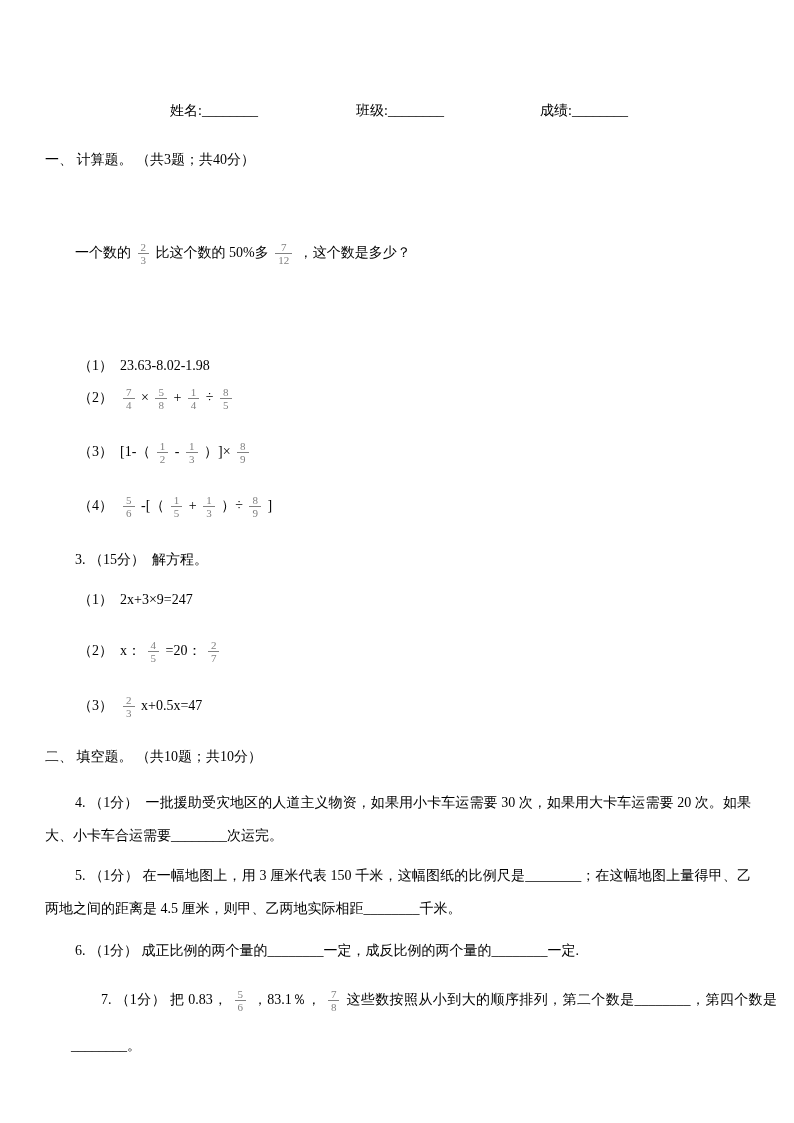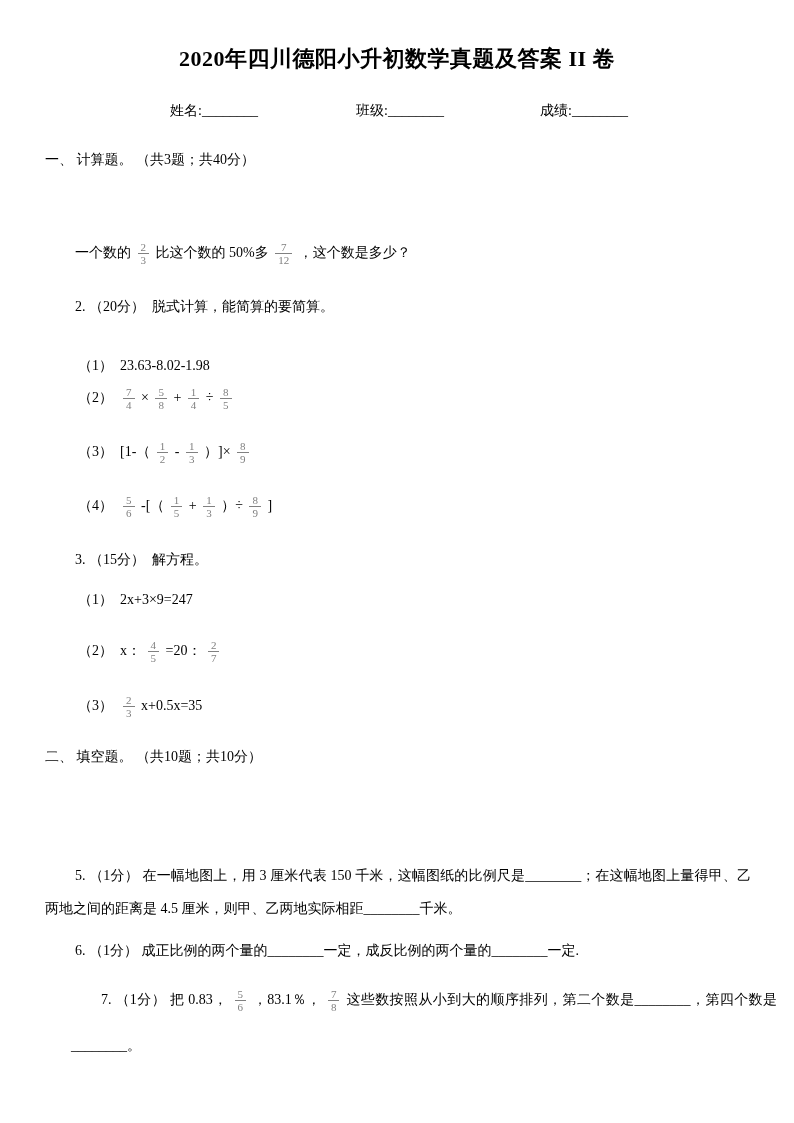--- a/index.html
+++ b/index.html
@@ -65,39 +65,38 @@
   .frac .den {
     display: block;
     padding: 0 3px;
   }
   .blank { white-space: pre; margin-top: 36px; }
 </style>
 </head>
 <body>
 
 <div class="doc">
-  <h1 class="title">2020年四川德阳小升初数学真题及答案 II 卷</h1>
 
   <div>
     <span class="hf" style="left:170px"><span>姓名:</span><span class="blank">________</span></span>
     <span class="hf" style="left:356px"><span>班级:</span><span class="blank">________</span></span>
     <span class="hf" style="left:540px"><span>成绩:</span><span class="blank">________</span></span>
   </div>
 
   <div class="line" style="top:151px;left:45px"><span>一、 计算题。 （共3题；共40分）</span></div>
   <div class="line expr" style="top:234px;left:75px"><span>一个数的 </span><span class="frac"><span class="num">2</span><span class="den">3</span></span><span> 比这个数的 50%多 </span><span class="frac"><span class="num">7</span><span class="den">12</span></span><span> ，这个数是多少？</span></div>
 
-  <div class="line" style="top:298px;left:75px"><span>2. （20分）  脱式计算，能简算的要简算。</span></div>
   <div class="line" style="top:357px;left:78px"><span>（1）  23.63-8.02-1.98</span></div>
   <div class="line expr" style="top:379px;left:78px"><span>（2）  </span><span class="frac"><span class="num">7</span><span class="den">4</span></span><span> × </span><span class="frac"><span class="num">5</span><span class="den">8</span></span><span> + </span><span class="frac"><span class="num">1</span><span class="den">4</span></span><span> ÷ </span><span class="frac"><span class="num">8</span><span class="den">5</span></span></div>
   <div class="line expr" style="top:433px;left:78px"><span>（3）  [1-（ </span><span class="frac"><span class="num">1</span><span class="den">2</span></span><span> - </span><span class="frac"><span class="num">1</span><span class="den">3</span></span><span> ）]× </span><span class="frac"><span class="num">8</span><span class="den">9</span></span></div>
   <div class="line expr" style="top:487px;left:78px"><span>（4）  </span><span class="frac"><span class="num">5</span><span class="den">6</span></span><span> -[（ </span><span class="frac"><span class="num">1</span><span class="den">5</span></span><span> + </span><span class="frac"><span class="num">1</span><span class="den">3</span></span><span> ）÷ </span><span class="frac"><span class="num">8</span><span class="den">9</span></span><span> ]</span></div>
 
   <div class="line" style="top:551px;left:75px"><span>3. （15分）  解方程。</span></div>
   <div class="line" style="top:591px;left:78px"><span>（1）  2x+3×9=247</span></div>
   <div class="line expr" style="top:632px;left:78px"><span>（2）  x： </span><span class="frac"><span class="num">4</span><span class="den">5</span></span><span> =20： </span><span class="frac"><span class="num">2</span><span class="den">7</span></span></div>
-  <div class="line expr" style="top:687px;left:78px"><span>（3）  </span><span class="frac"><span class="num">2</span><span class="den">3</span></span><span> x+0.5x=35</span></div>
+  <div class="line expr" style="top:687px;left:78px"><span>（3）  </span><span class="frac"><span class="num">2</span><span class="den">3</span></span><span> x+0.5x=47</span></div>
 
   <div class="line" style="top:748px;left:45px"><span>二、 填空题。 （共10题；共10分）</span></div>
+  <div class="line para" style="top:786px"><span>4. （1分）  一批援助受灾地区的人道主义物资，如果用小卡车运需要 30 次，如果用大卡车运需要 20 次。如果大、小卡车合运需要________次运完。</span></div>
   <div class="line para" style="top:859px"><span>5. （1分） 在一幅地图上，用 3 厘米代表 150 千米，这幅图纸的比例尺是________；在这幅地图上量得甲、乙两地之间的距离是 4.5 厘米，则甲、乙两地实际相距________千米。</span></div>
   <div class="line para" style="top:934px"><span>6. （1分） 成正比例的两个量的________一定，成反比例的两个量的________一定.</span></div>
   <div class="line para q7" style="top:977px"><span>7. （1分） 把 0.83， </span><span class="frac"><span class="num">5</span><span class="den">6</span></span><span> ，83.1％， </span><span class="frac"><span class="num">7</span><span class="den">8</span></span><span> 这些数按照从小到大的顺序排列，第二个数是________，第四个数是________。</span></div>
 </div>
 
 </body></html>

